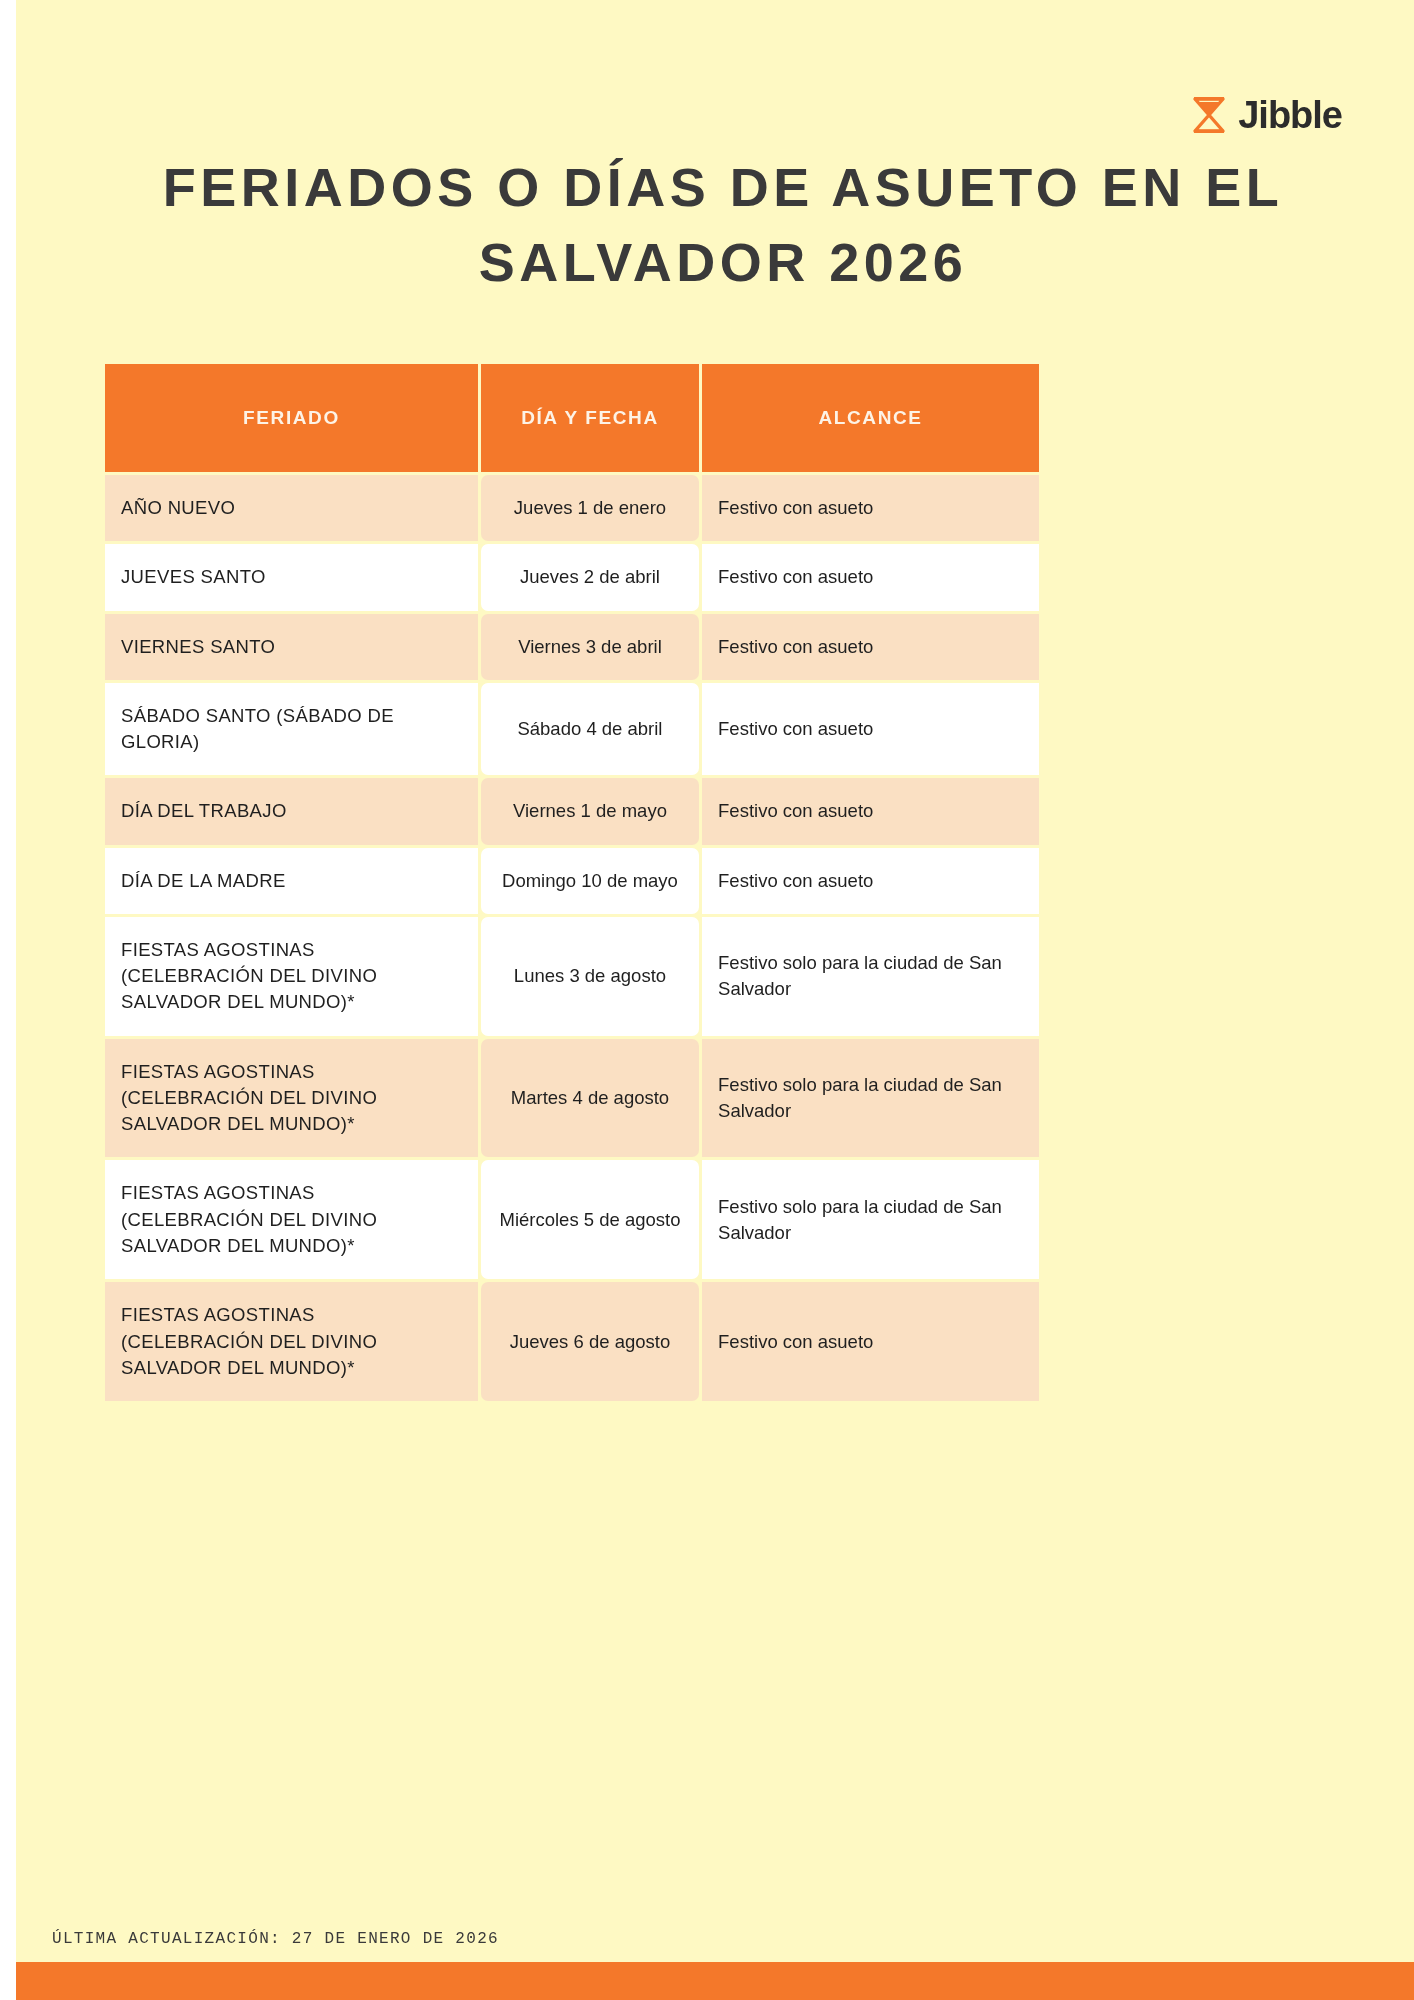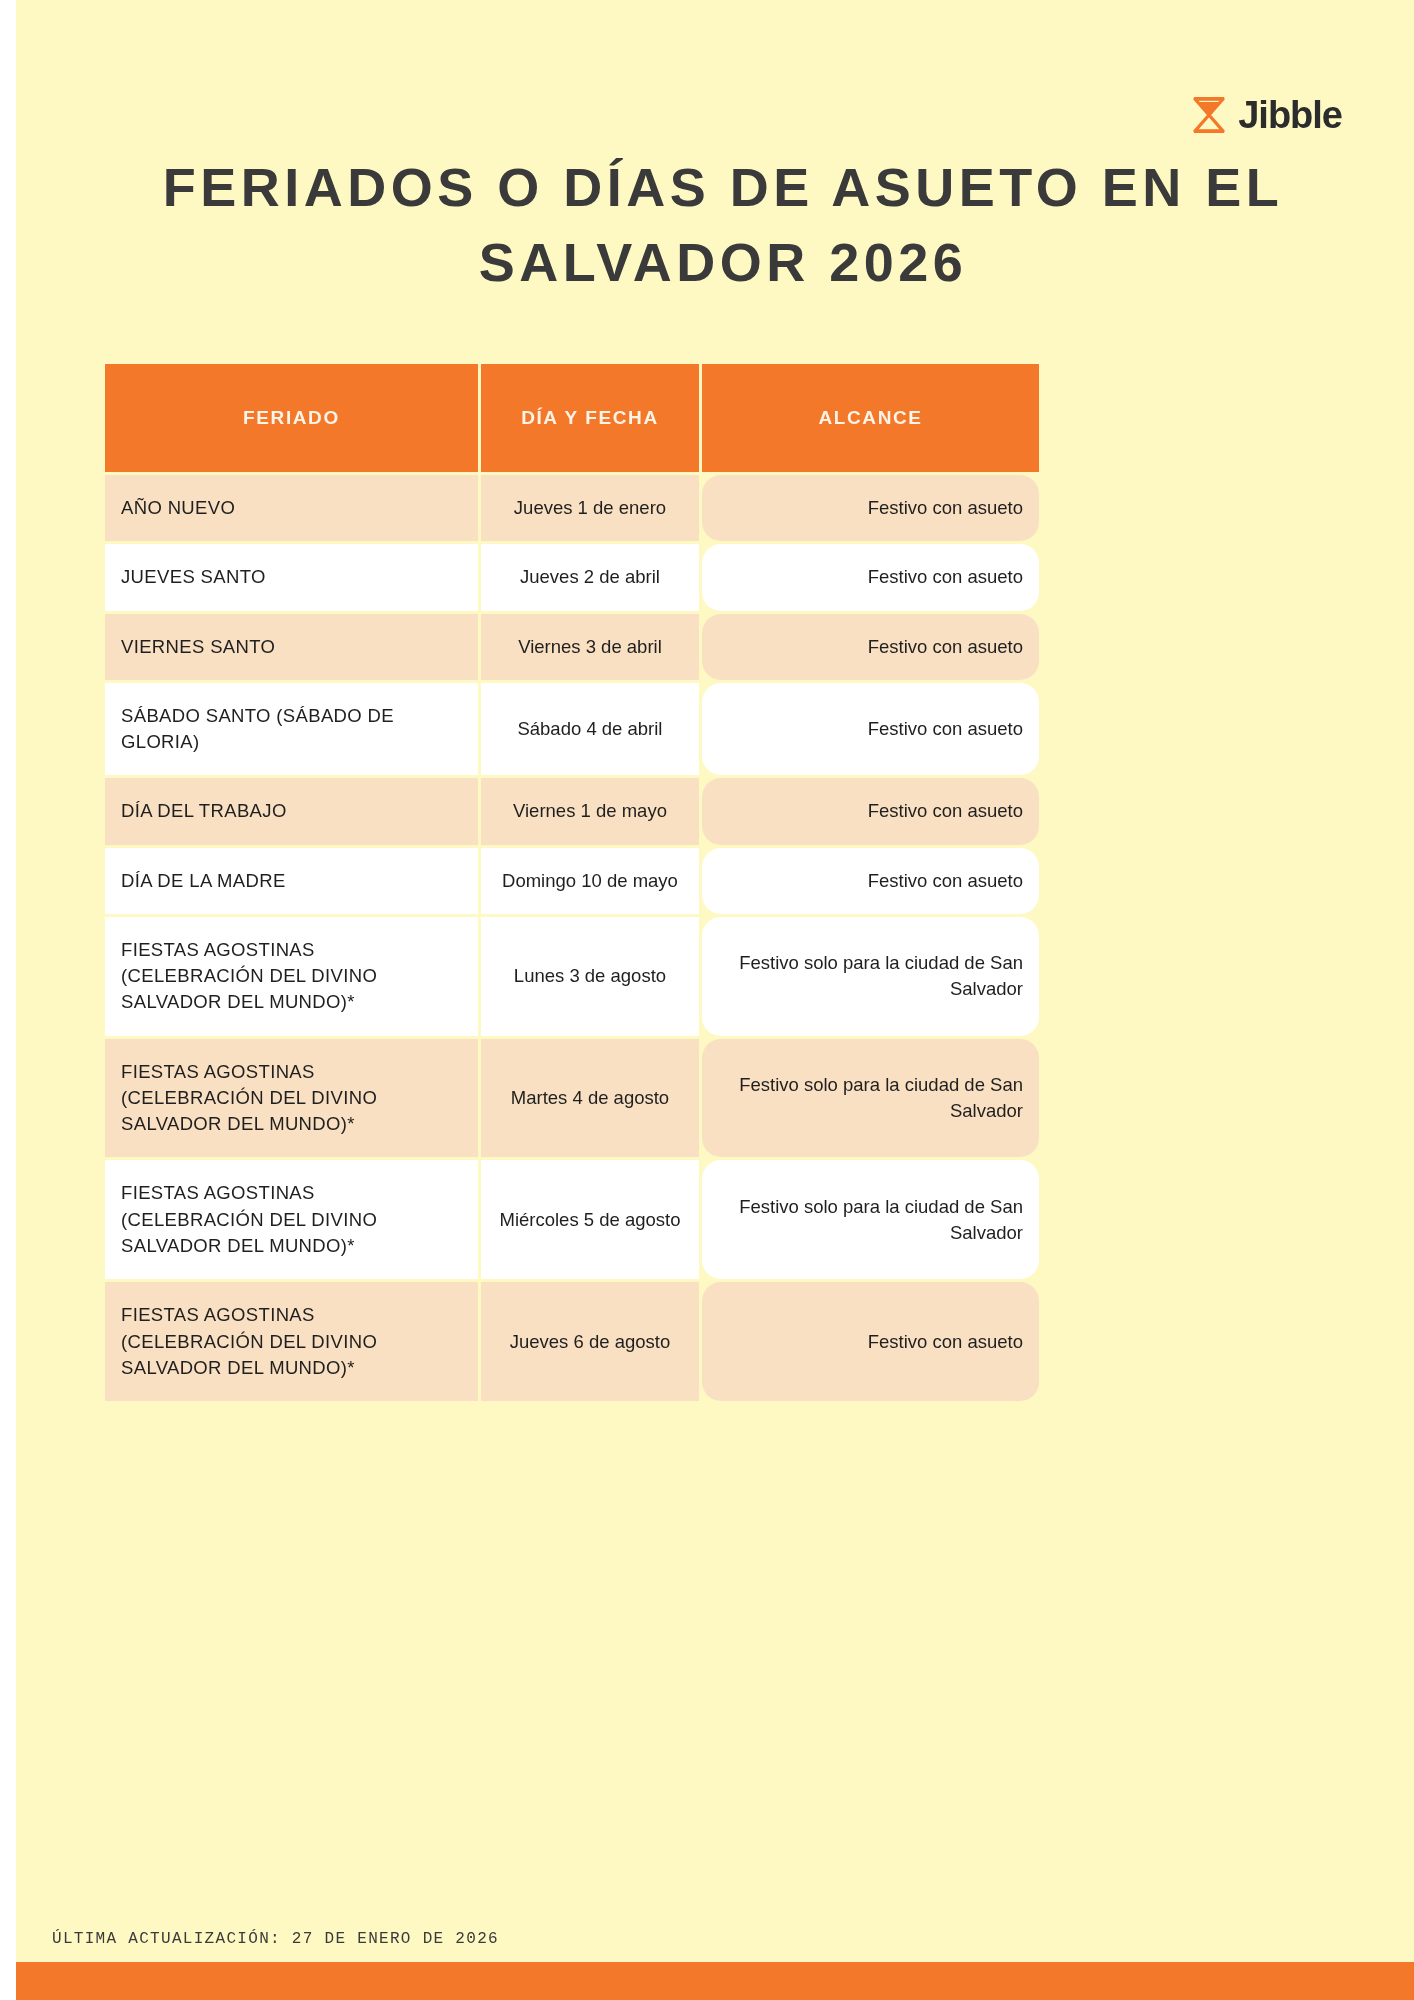--- a/index.html
+++ b/index.html
@@ -79,22 +79,22 @@
   .col-2 { width: 222px; }
   .col-3 { width: 344px; }
 
   .cell {
     font-size: 18.5px;
     color: #1f1f1f;
     padding: 20px 16px;
     line-height: 1.42;
   }
   .cell-feriado  { text-align: left; padding-left: 16px; letter-spacing: 0.35px; }
-  .cell-fecha    { text-align: center; }
-  .cell-alcance  { text-align: right; border-radius: 19px; }
+  .cell-fecha    { text-align: center; border-radius: 7px; }
+  .cell-alcance  { text-align: left; }
 
   tr.shade .cell { background: #fae0c3; }
   tr.plain .cell { background: #ffffff; }
 
   tr.h56 .cell { height: 56px; }
   tr.h76 .cell { height: 76px; }
 
   
   .footnote {
     position: absolute;

